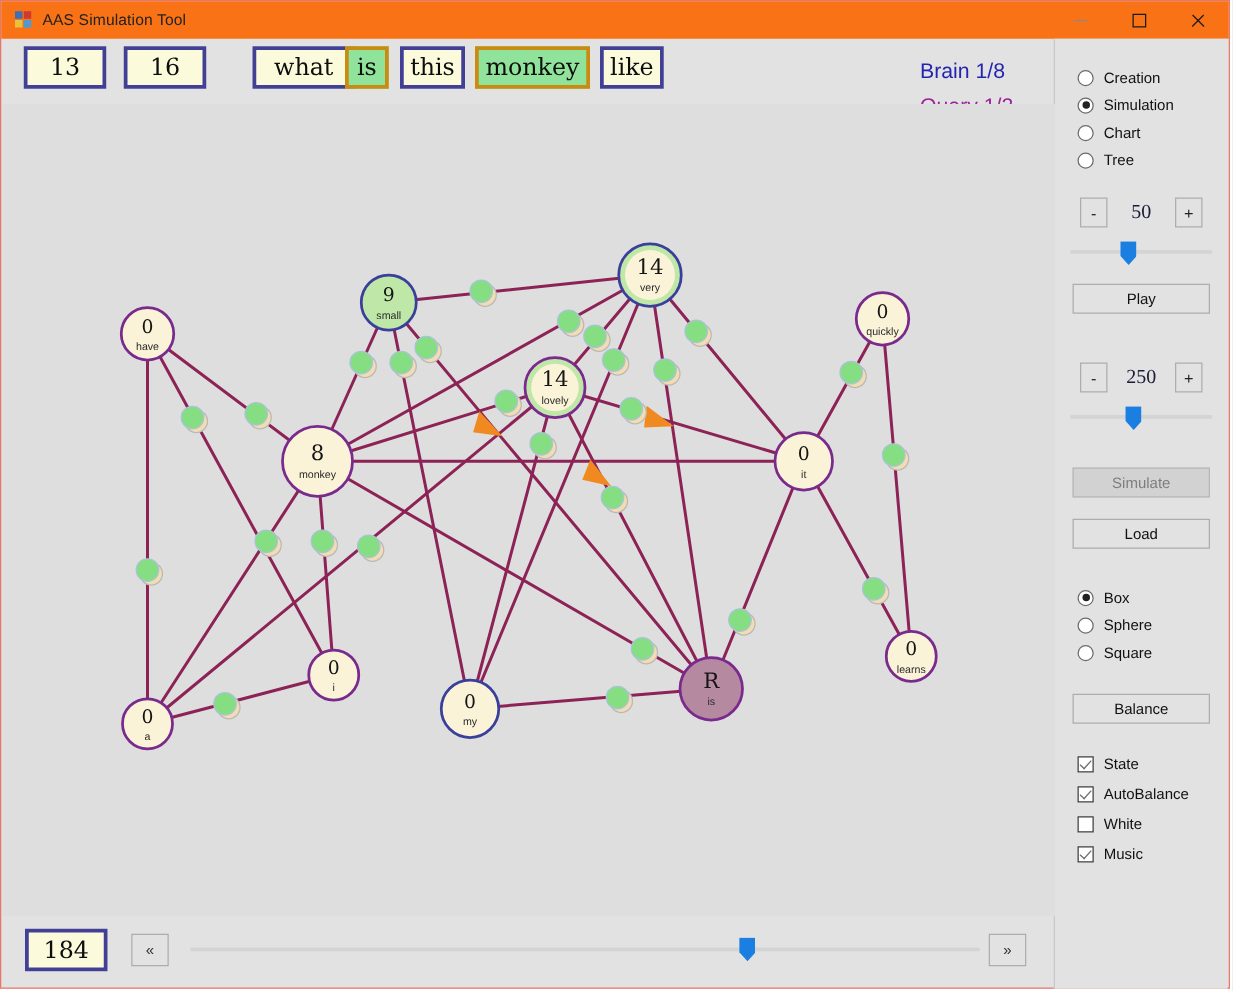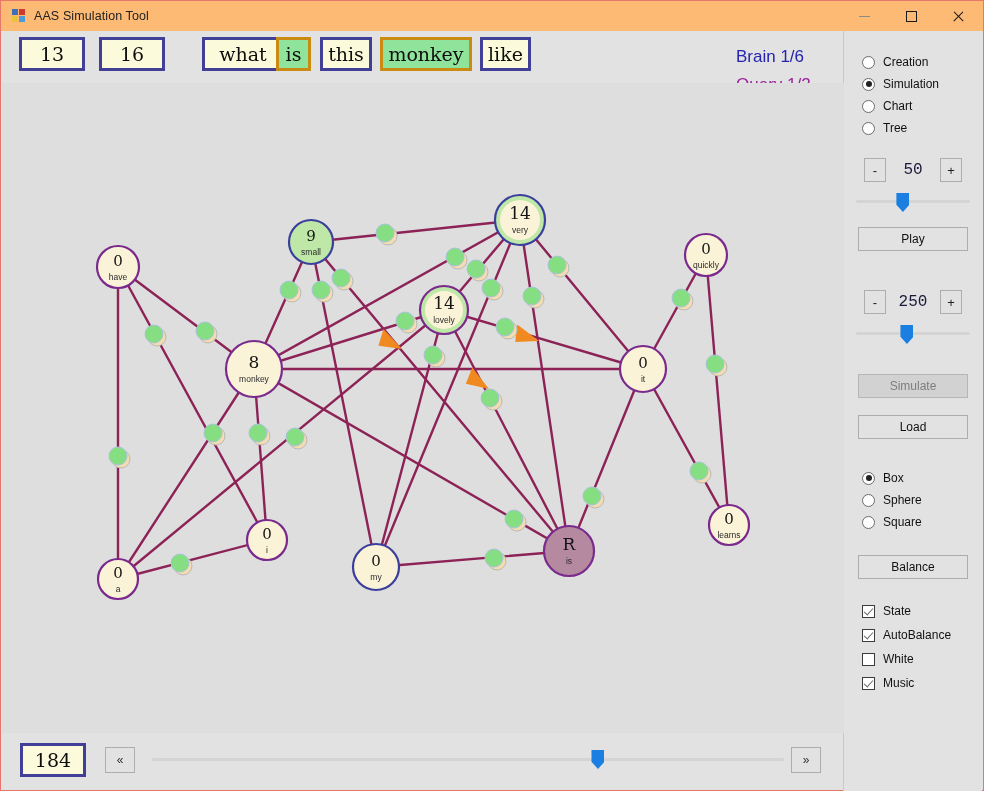--- a/index.html
+++ b/index.html
@@ -12,21 +12,21 @@
   #app{
     position:relative;
     width:984px;height:791px;
     border:1px solid #e8766b;
     background:#e2e2e2;
     box-sizing:border-box;
   }
   
   #titlebar{
     position:absolute;left:0;top:0;width:982px;height:30px;
-    background:#fdba74;
+    background:#f97316;
     display:flex;align-items:center;
   }
   #title-icon{
     width:16px;height:16px;margin-left:10px;margin-right:7px;
     position:relative;flex:0 0 auto;
   }
   #title-icon .q{position:absolute;width:6px;height:6px;}
   #title-icon .q1{left:1px;top:1px;background:#3f6fb5;}
   #title-icon .q2{left:8px;top:1px;background:#cf3a2e;}
   #title-icon .q3{left:1px;top:8px;background:#e8c23a;}
@@ -80,21 +80,21 @@
   }
   .radio.on:after{content:"";width:6px;height:6px;border-radius:50%;background:#222;}
   .radio-label{font-size:12px;color:#111;}
 
   .spin-row{display:flex;align-items:center;justify-content:center;height:26px;}
   .spin-btn{
     width:22px;height:24px;border:1px solid #adadad;background:#e2e2e2;
     display:flex;align-items:center;justify-content:center;font-size:13px;color:#222;
     box-sizing:border-box;
   }
-  .spin-val{width:54px;text-align:center;font-size:16px;color:#1a1a3a;font-family:Liberation Mono, monospace;}
+  .spin-val{width:54px;text-align:center;font-size:16px;color:#1a1a3a;font-family:Liberation Serif, serif;}
 
   .slider{position:relative;height:18px;margin:10px 12px 0 12px;}
   .slider .track{position:absolute;left:0;right:0;top:7px;height:3px;background:#d4d4d4;border-radius:2px;}
   .slider .thumb{
     position:absolute;top:0;width:13px;height:19px;background:#1a7fe0;
     clip-path:polygon(0 0,100% 0,100% 62%,50% 100%,0 62%);
   }
   .pbtn{
     margin:0 14px;height:24px;border:1px solid #adadad;background:#e2e2e2;
     display:flex;align-items:center;justify-content:center;font-size:12px;color:#111;
@@ -165,21 +165,21 @@
       <div class="wbox num" style="left: 18px; width: 66px;">13</div>
       <div class="wbox num" style="left: 98px; width: 66px;">16</div>
       <div class="wbox" style="left: 201px; width: 82px;">what</div>
       <div class="wbox hl" style="left: 275px; width: 35px;">is</div>
       <div class="wbox" style="left: 319px; width: 52px;">this</div>
       <div class="wbox hl" style="left: 379px; width: 92px;">monkey</div>
       <div class="wbox" style="left: 479px; width: 51px;">like</div>
     </div>
 
   <div id="statusblock">
-      <div class="stline" style="color: rgb(36, 36, 176);">Brain 1/6</div>
+      <div class="stline" style="color: rgb(36, 36, 176);">Brain 1/8</div>
       <div class="stline" style="color: rgb(156, 33, 156);">Query 1/2</div>
       <div class="stline" style="color: rgb(111, 143, 63);">Status OK</div>
       <div class="stline" style="color: rgb(156, 33, 156);">FPS: 91</div>
     </div>
 
   <div id="rightpanel">
     <div id="mode-radios" style="margin-top:20px;">
         <div class="radio-row">
           <div class="radio"></div>
           <div class="radio-label">Creation</div>

